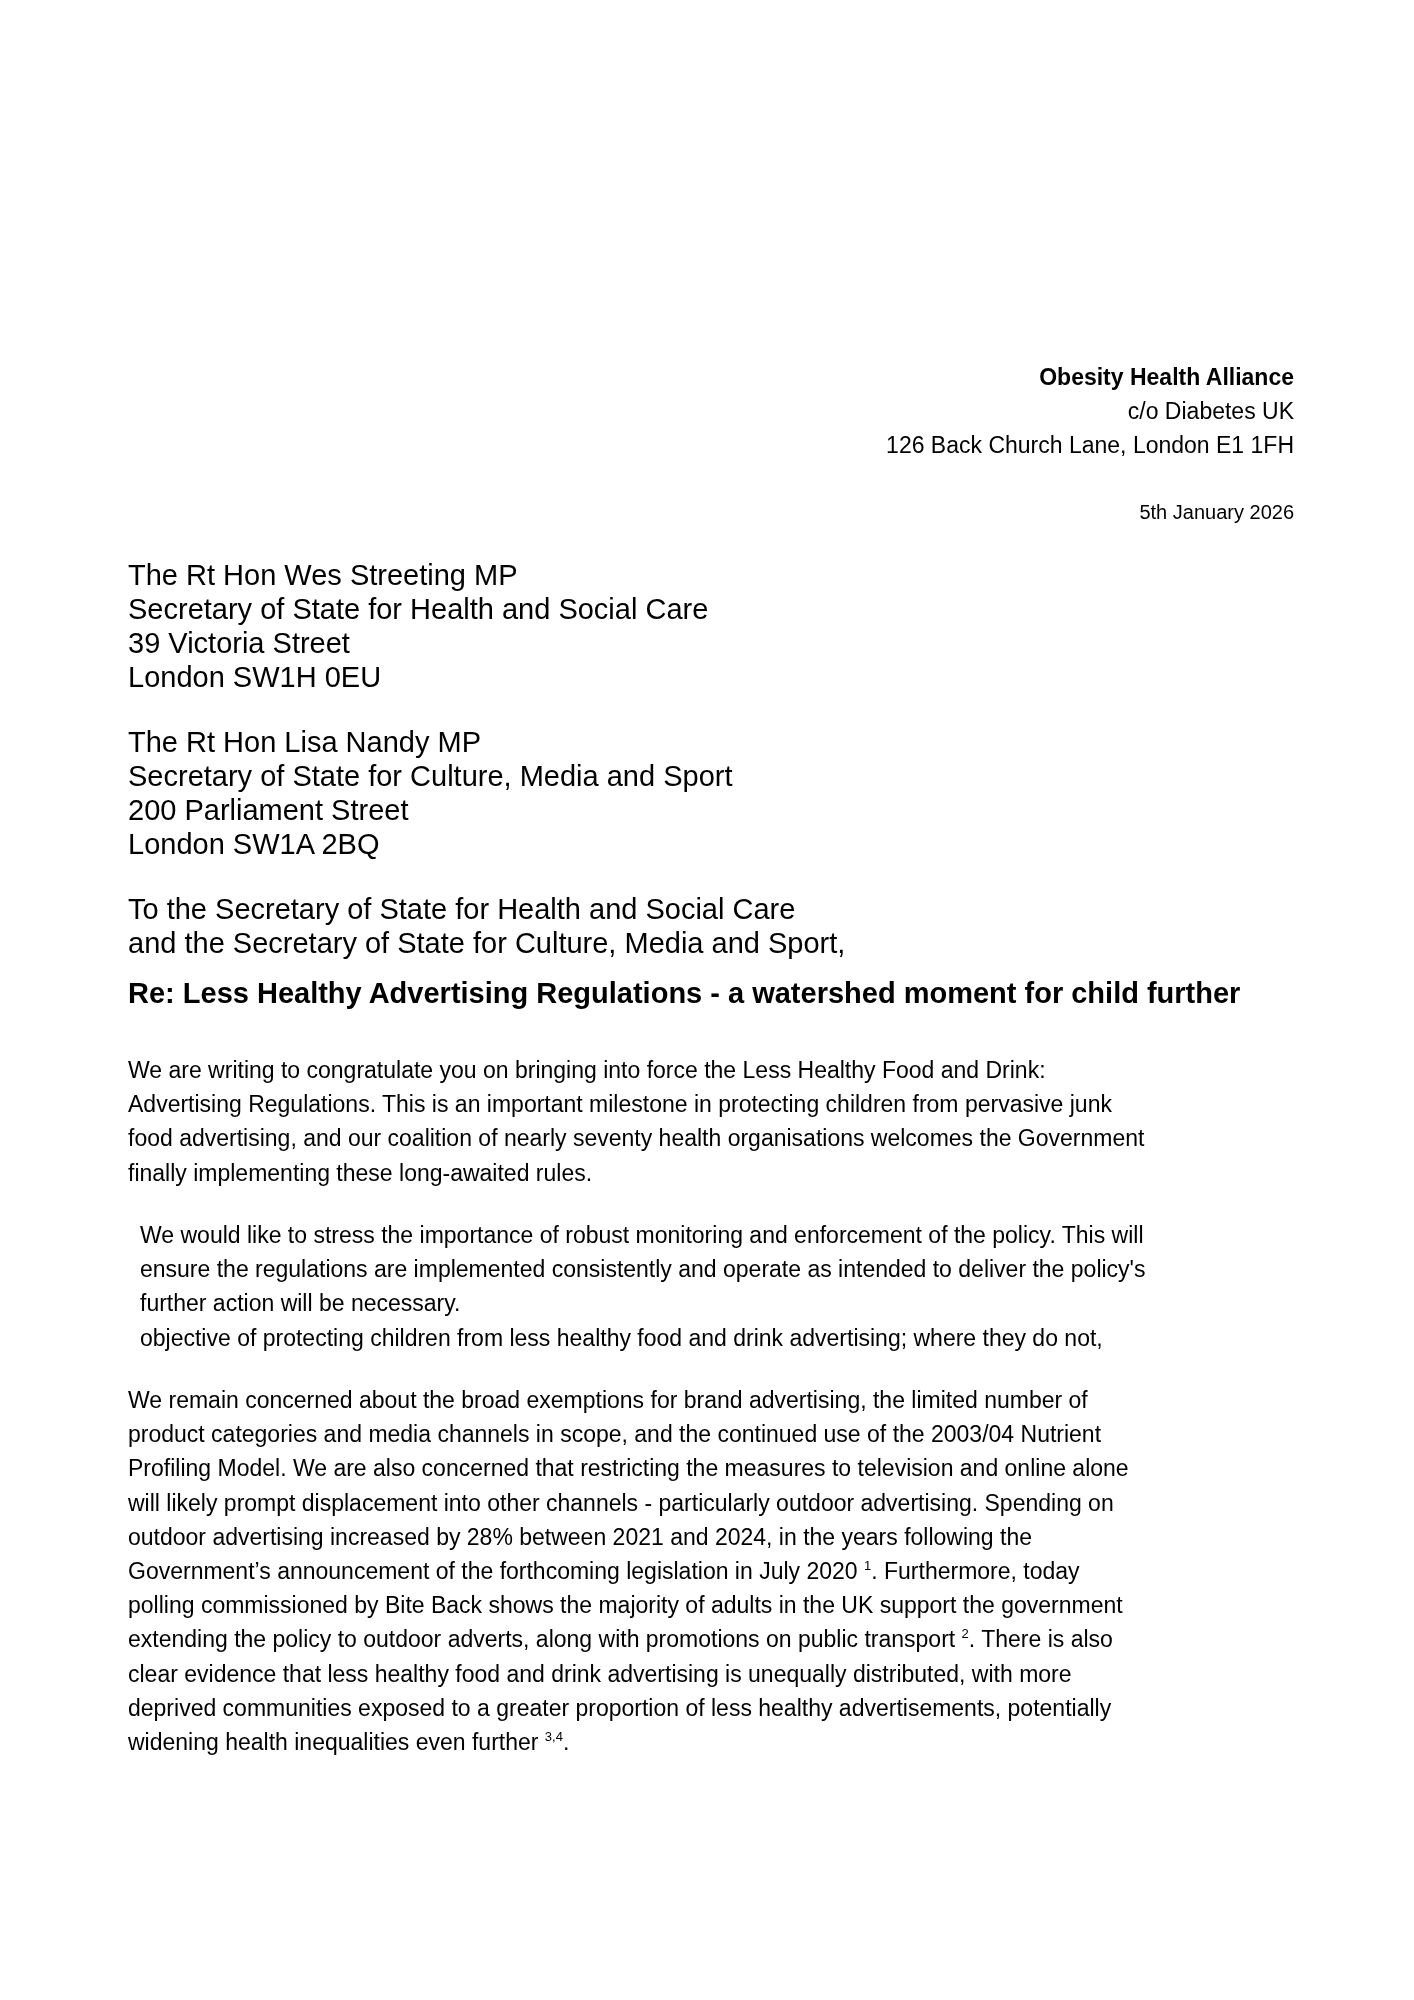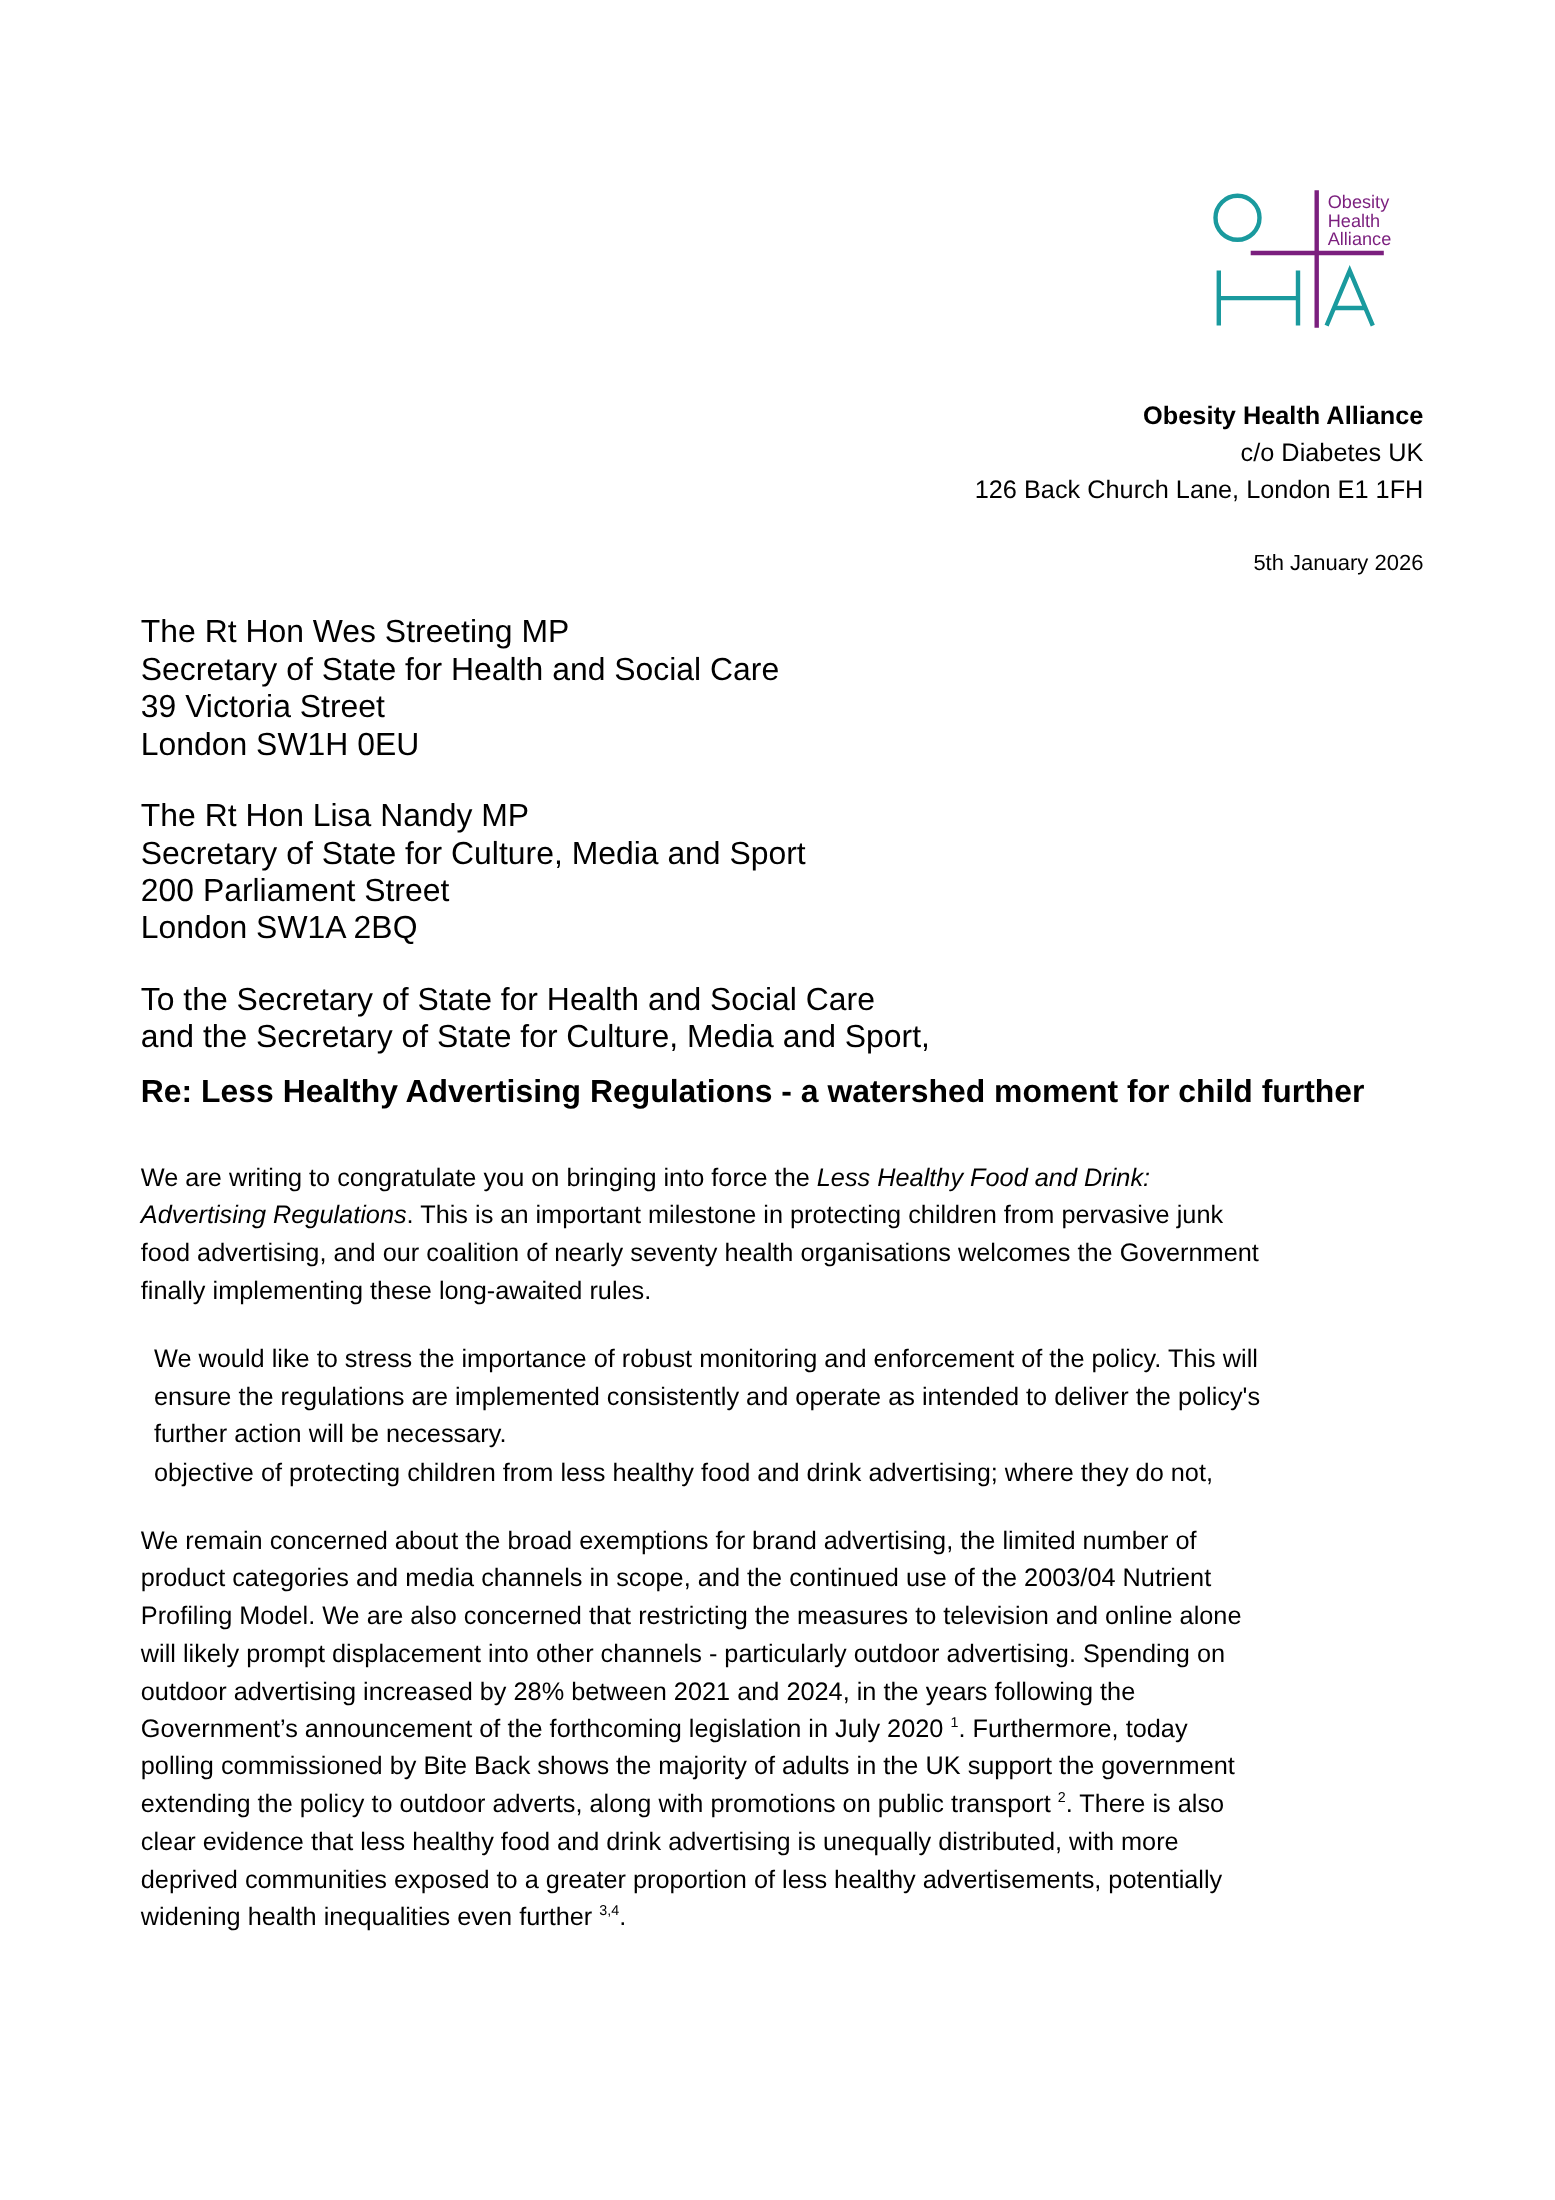--- a/index.html
+++ b/index.html
@@ -77,53 +77,32 @@
       position: absolute;
       left: 128px;
       width: 1170px;
       font-size: 23px;
       line-height: 34.2px;
     }
     .p1 { top: 1053px; }
     .p2 { top: 1218px; margin-left: 12px; }
     .p3 { top: 1383px; }
     .line { white-space: nowrap; }
-    .ital { font-style: italic; }
+    .ital { }
     sup {
       font-size: 13px;
       line-height: 0;
       vertical-align: 9px;
     }
   </style>
 </head>
 <body>
 
 <div class="page">
 
-  <div class="logo">
-    <svg width="170" height="140" viewBox="0 0 170 140">
-
-      <ellipse cx="25" cy="30" rx="20" ry="20" fill="none" stroke="#1a9a9e" stroke-width="4"></ellipse>
-
-      <line x1="97" y1="5" x2="97" y2="130" stroke="#7b1f7e" stroke-width="4"></line>
-      <line x1="37" y1="62" x2="158" y2="62" stroke="#7b1f7e" stroke-width="4"></line>
-
-      <line x1="8" y1="78" x2="8" y2="128" stroke="#1a9a9e" stroke-width="4"></line>
-      <line x1="80" y1="78" x2="80" y2="128" stroke="#1a9a9e" stroke-width="4"></line>
-      <line x1="8" y1="103" x2="80" y2="103" stroke="#1a9a9e" stroke-width="4"></line>
-
-      <polyline points="106,128 127,78 148,128" fill="none" stroke="#1a9a9e" stroke-width="4"></polyline>
-      <line x1="113" y1="112" x2="141" y2="112" stroke="#1a9a9e" stroke-width="4"></line>
-    </svg>
-    <div class="logo-text">
-      <div>Obesity</div>
-      <div>Health</div>
-      <div>Alliance</div>
-    </div>
-  </div>
 
   <div class="sender">
     <div class="org">Obesity Health Alliance</div>
     <div>c/o Diabetes UK</div>
     <div>126 Back Church Lane, London E1 1FH</div>
   </div>
 
   <div class="date">5th January 2026</div>
 
   <div class="block addr1">

